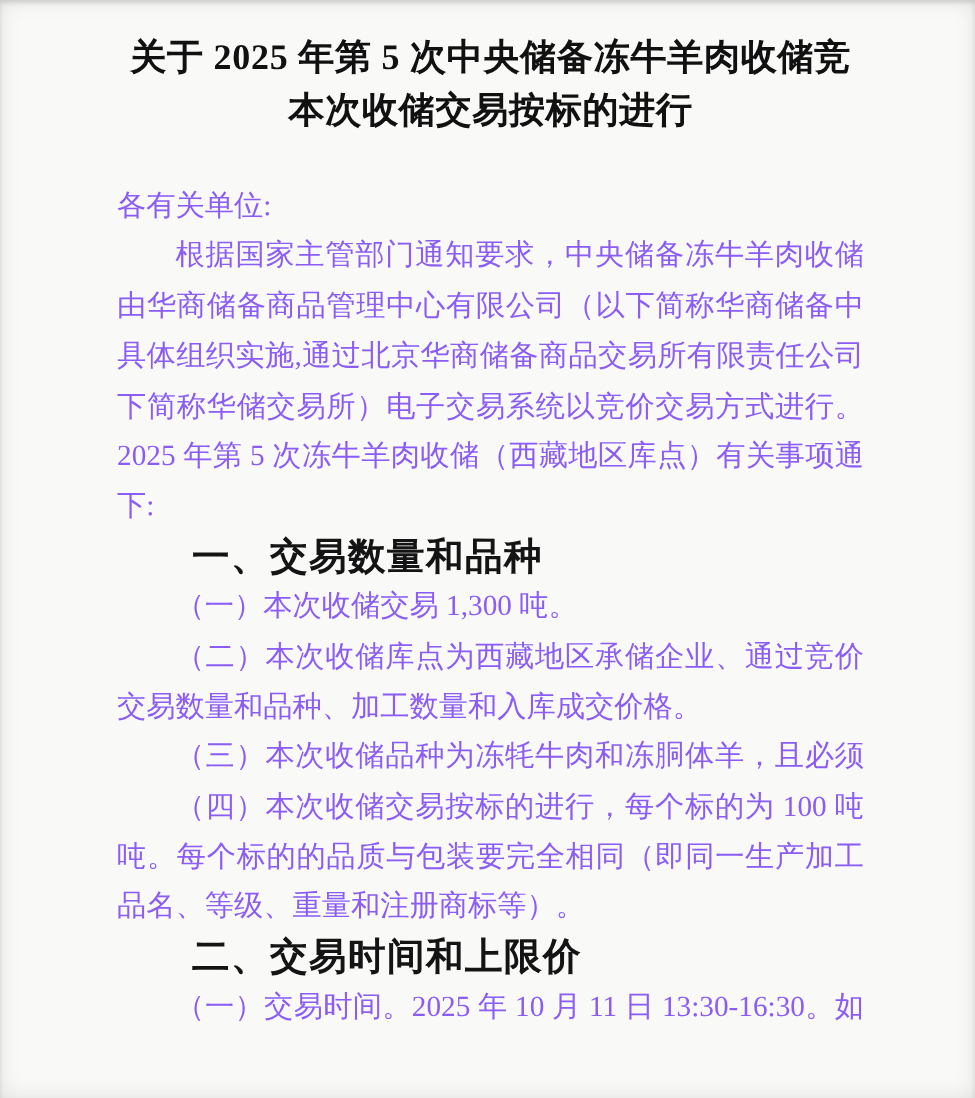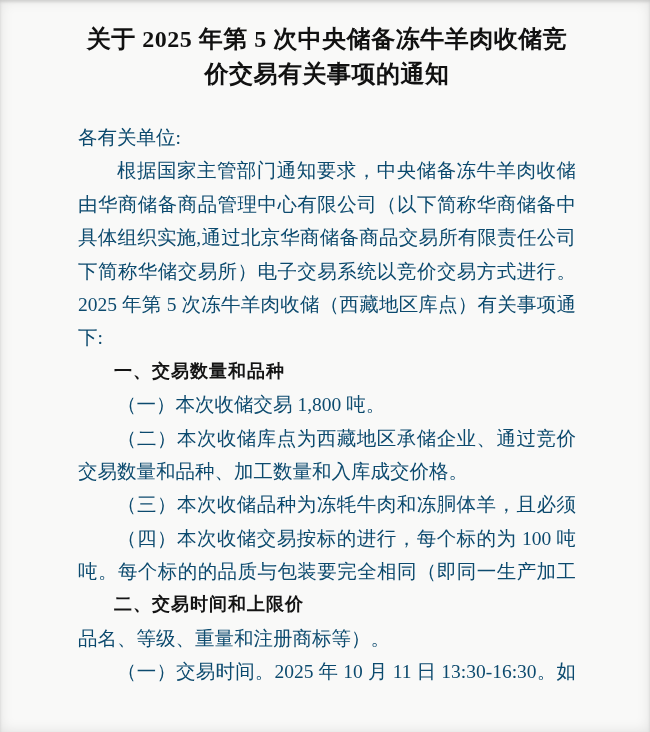--- a/index.html
+++ b/index.html
@@ -29,60 +29,60 @@
     color: #111111;
   }
   .body-text {
     margin-top: 29px;
   }
   .line {
     font-size: 19.5px;
     line-height: 33.4px;
     height: 33.4px;
     white-space: nowrap;
-    color: #0c4a6e;
+    color: #8b5cf6;
   }
   .line.full {
     white-space: normal;
     text-align: justify;
     text-align-last: justify;
     overflow: hidden;
   }
   .line.indent {
     text-indent: 2em;
   }
   .line.heading {
     font-family: "Liberation Sans", "DejaVu Sans", sans-serif;
     font-weight: bold;
-    font-size: 18px;
+    font-size: 25px;
     letter-spacing: 1px;
     color: #141414;
   }
 </style>
 </head>
 <body>
 
 <div class="page">
   <h1 class="title">
     <span>关于 2025 年第 5 次中央储备冻牛羊肉收储竞</span><br>
-    <span>价交易有关事项的通知</span>
+    <span>本次收储交易按标的进行</span>
   </h1>
 
   <div class="body-text">
     <div class="line">各有关单位:</div>
     <div class="line indent full">根据国家主管部门通知要求，中央储备冻牛羊肉收储工作</div>
     <div class="line full">由华商储备商品管理中心有限公司（以下简称华商储备中心）</div>
     <div class="line full">具体组织实施,通过北京华商储备商品交易所有限责任公司（以</div>
     <div class="line full">下简称华储交易所）电子交易系统以竞价交易方式进行。现就</div>
     <div class="line full">2025 年第 5 次冻牛羊肉收储（西藏地区库点）有关事项通知如</div>
     <div class="line">下:</div>
     <div class="line indent heading">一、交易数量和品种</div>
-    <div class="line indent">（一）本次收储交易 1,800 吨。</div>
+    <div class="line indent">（一）本次收储交易 1,300 吨。</div>
     <div class="line indent full">（二）本次收储库点为西藏地区承储企业、通过竞价交易</div>
     <div class="line">交易数量和品种、加工数量和入库成交价格。</div>
     <div class="line indent full">（三）本次收储品种为冻牦牛肉和冻胴体羊，且必须为收</div>
     <div class="line indent full">（四）本次收储交易按标的进行，每个标的为 100 吨或 200</div>
     <div class="line full">吨。每个标的的品质与包装要完全相同（即同一生产加工企业、</div>
+    <div class="line">品名、等级、重量和注册商标等）。</div>
     <div class="line indent heading">二、交易时间和上限价</div>
-    <div class="line">品名、等级、重量和注册商标等）。</div>
     <div class="line indent full">（一）交易时间。2025 年 10 月 11 日 13:30-16:30。如有变</div>
   </div>
 </div>
 
 </body></html>

